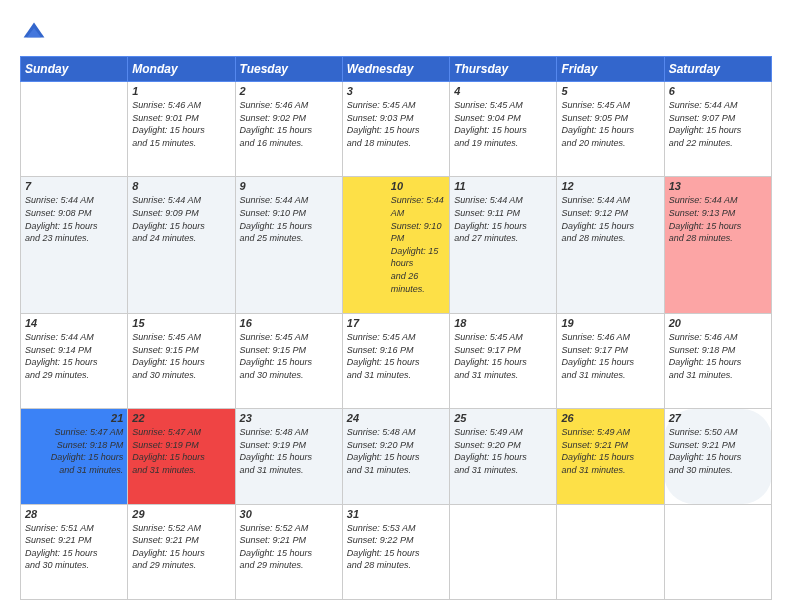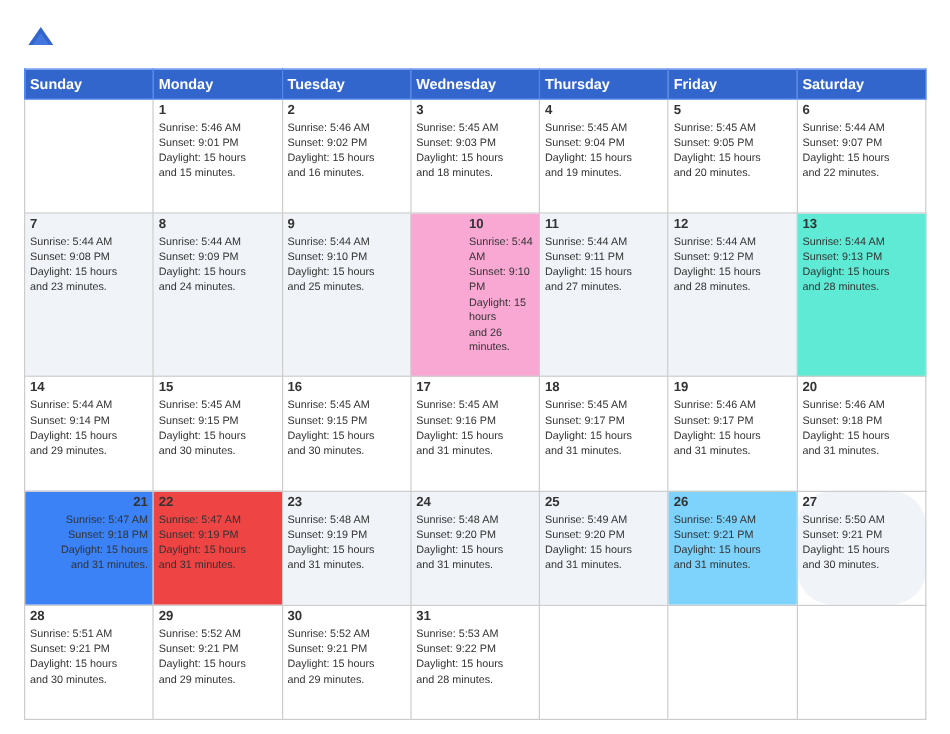--- a/index.html
+++ b/index.html
@@ -9,20 +9,21 @@
       width: 792px;
       height: 612px;
       overflow: hidden;
     }
     .page {
       width: 792px;
       height: 612px;
       padding: 16px 20px 12px 20px;
       display: flex;
       flex-direction: column;
+      font-style: italic;
     }
     .header {
       display: flex;
       justify-content: space-between;
       align-items: flex-start;
       margin-bottom: 8px;
     }
     .logo {
       display: flex;
       align-items: center;
@@ -194,42 +195,42 @@
 Daylight: 15 hours
 and 24 minutes.</div>
           </td>
           <td style="background: rgb(240, 244, 248);">
             <span class="day-number">9</span>
             <div class="day-info" style="white-space: pre-line;">Sunrise: 5:44 AM
 Sunset: 9:10 PM
 Daylight: 15 hours
 and 25 minutes.</div>
           </td>
-          <td style="background: #f9a8d4; padding-left: 48px;">
+          <td style="background: #fde047; padding-left: 48px;">
             <span class="day-number">10</span>
             <div class="day-info" style="white-space: pre-line;">Sunrise: 5:44 AM
 Sunset: 9:10 PM
 Daylight: 15 hours
 and 26 minutes.</div>
           </td>
           <td style="background: rgb(240, 244, 248);">
             <span class="day-number">11</span>
             <div class="day-info" style="white-space: pre-line;">Sunrise: 5:44 AM
 Sunset: 9:11 PM
 Daylight: 15 hours
 and 27 minutes.</div>
           </td>
           <td style="background: rgb(240, 244, 248);">
             <span class="day-number">12</span>
             <div class="day-info" style="white-space: pre-line;">Sunrise: 5:44 AM
 Sunset: 9:12 PM
 Daylight: 15 hours
 and 28 minutes.</div>
           </td>
-          <td style="background: #5eead4;">
+          <td style="background: #fca5a5;">
             <span class="day-number">13</span>
             <div class="day-info" style="white-space: pre-line;">Sunrise: 5:44 AM
 Sunset: 9:13 PM
 Daylight: 15 hours
 and 28 minutes.</div>
           </td>
         </tr>
         <tr>
           <td>
             <span class="day-number">14</span>
@@ -310,21 +311,21 @@
 Daylight: 15 hours
 and 31 minutes.</div>
           </td>
           <td style="background: rgb(240, 244, 248);">
             <span class="day-number">25</span>
             <div class="day-info" style="white-space: pre-line;">Sunrise: 5:49 AM
 Sunset: 9:20 PM
 Daylight: 15 hours
 and 31 minutes.</div>
           </td>
-          <td style="background: #7dd3fc;">
+          <td style="background: #fde047;">
             <span class="day-number">26</span>
             <div class="day-info" style="white-space: pre-line;">Sunrise: 5:49 AM
 Sunset: 9:21 PM
 Daylight: 15 hours
 and 31 minutes.</div>
           </td>
           <td style="background: rgb(240, 244, 248); border-radius: 30px;">
             <span class="day-number">27</span>
             <div class="day-info" style="white-space: pre-line;">Sunrise: 5:50 AM
 Sunset: 9:21 PM

